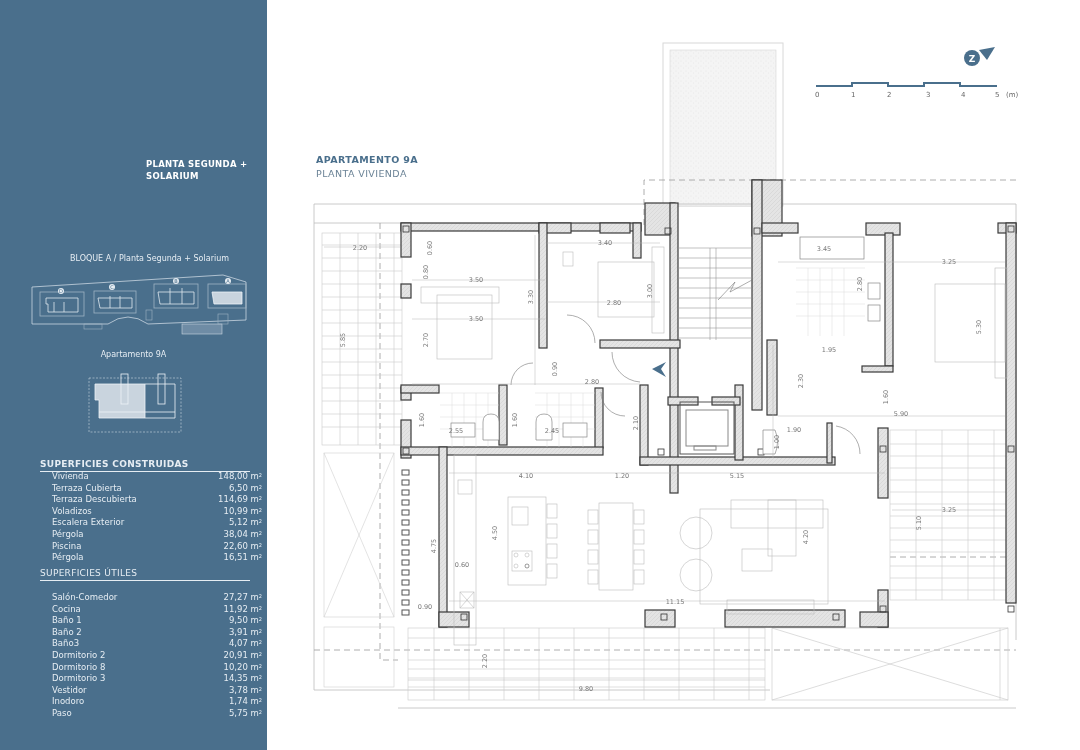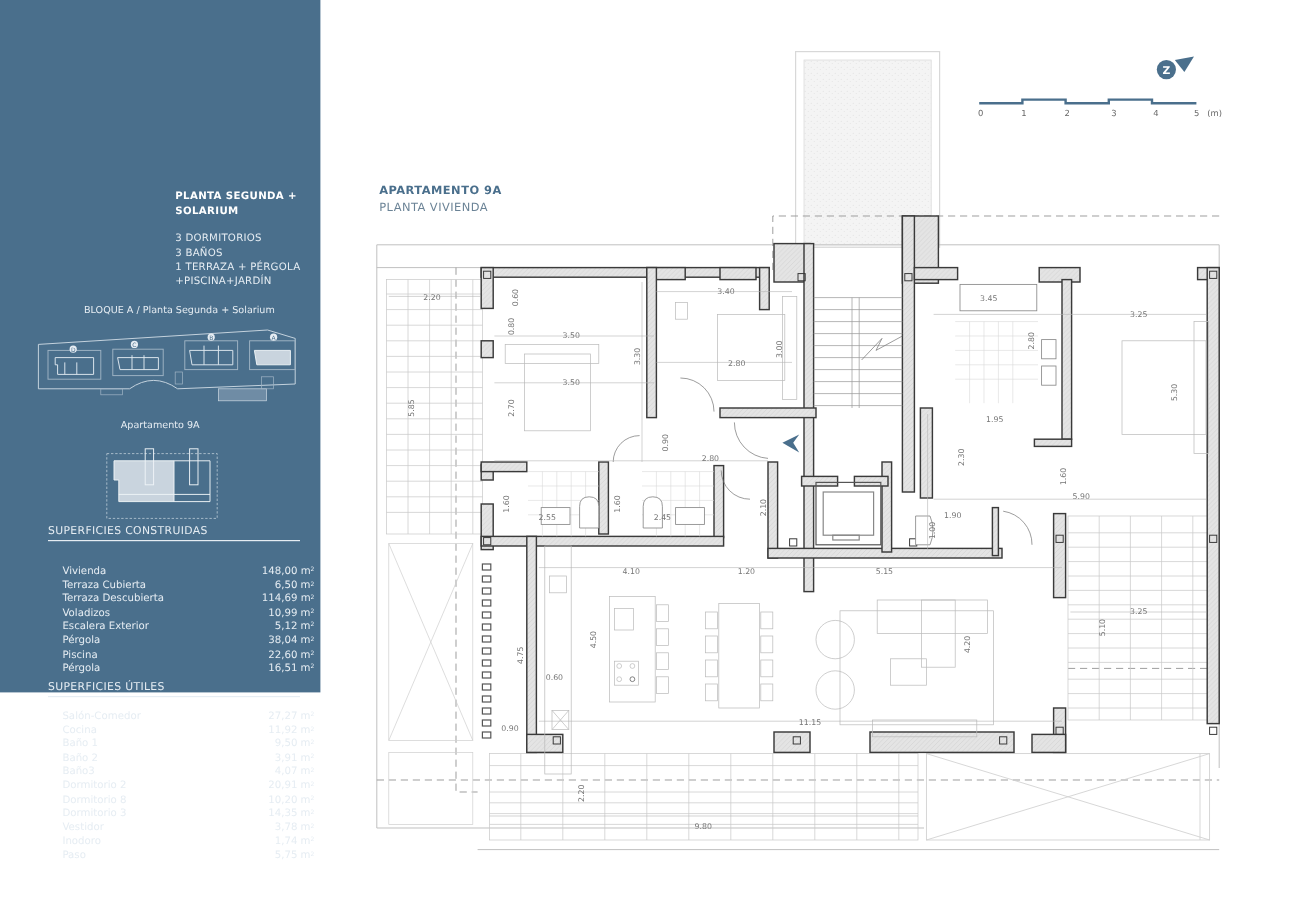--- a/index.html
+++ b/index.html
@@ -1,20 +1,20 @@
 <!DOCTYPE html>
 <html><head>
 <meta charset="utf-8">
 <style>
   * { box-sizing: border-box; margin: 0; padding: 0; }
   html, body { width: 1080px; height: 750px; overflow: hidden; background: #ffffff; }
   body { font-family: "DejaVu Sans", sans-serif; position: relative; }
 
   .sidebar {
-    position: absolute; left: 0; top: 0; width: 267px; height: 577px;
+    position: absolute; left: 0; top: 0; width: 267px; height: 750px;
     background: #4a6f8c; color: #e6edf3;
   }
   .sb-title {
     position: absolute; left: 146px; top: 158px; width: 115px;
     font-size: 8.5px; font-weight: bold; letter-spacing: 0.3px; line-height: 12px; color: #ffffff;
   }
   .sb-features {
     position: absolute; left: 146px; top: 193px; width: 118px;
     font-size: 8.5px; line-height: 12px; color: #e6edf3; letter-spacing: 0.2px;
   }
@@ -51,26 +51,20 @@
   .scale-label { position: absolute; font-size: 7px; color: #666; top: 91px; }
   .dim { font-family: "DejaVu Sans", sans-serif; font-size: 6.5px; fill: #777; }
 </style>
 </head>
 <body>
 
 <div class="sidebar">
   <div class="sb-title">
     <div>PLANTA SEGUNDA +</div>
     <div>SOLARIUM</div>
-  </div>
-  <div class="sb-features">
-    <div>3 DORMITORIOS</div>
-    <div>3 BAÑOS</div>
-    <div>1 TERRAZA + PÉRGOLA</div>
-    <div>+PISCINA+JARDÍN</div>
   </div>
   <div class="sb-block">BLOQUE A / Planta Segunda + Solarium</div>
 
   <svg class="site-map" viewBox="0 0 222 70">
     <path d="M4 15 L195 3 L218 10 L218 48 L120 52 Q100 38 80 52 L4 52 Z" fill="none" stroke="#c9d6e1" stroke-width="0.8"></path>
 
     <g stroke="#dfe8ef" fill="none" stroke-width="0.8">
       <rect x="12" y="20" width="44" height="24" stroke="#9fb3c4"></rect>
       <path d="M18 32 L18 26 L50 26 L50 40 L20 40 L20 32 Z"></path>
       <line x1="26" y1="30" x2="26" y2="40"></line>
@@ -106,21 +100,21 @@
 
   <svg class="apt-map" viewBox="0 0 96 62">
     <rect x="2" y="6" width="92" height="54" fill="none" stroke="#c9d6e1" stroke-width="0.6" stroke-dasharray="2,1.5"></rect>
     <path d="M8 12 L58 12 L58 46 L12 46 L12 28 L8 28 Z" fill="#c9d4de" stroke="#eef3f7" stroke-width="0.8"></path>
     <path d="M58 12 L88 12 L88 46 L58 46" fill="none" stroke="#eef3f7" stroke-width="0.8"></path>
     <line x1="12" y1="40" x2="88" y2="40" stroke="#eef3f7" stroke-width="0.8"></line>
     <rect x="34" y="2" width="7" height="30" fill="none" stroke="#eef3f7" stroke-width="0.8"></rect>
     <rect x="71" y="2" width="7" height="30" fill="none" stroke="#eef3f7" stroke-width="0.8"></rect>
   </svg>
 
-  <div class="sec-title" style="top:438px;">SUPERFICIES CONSTRUIDAS</div>
+  <div class="sec-title" style="top:459px;font-weight:bold;">SUPERFICIES CONSTRUIDAS</div>
   <div class="area-list" style="top:471px;">
     <div class="area-row">
         <span>Vivienda</span>
         <span><span>148,00 m</span><sup>2</sup></span>
       </div>
     <div class="area-row">
         <span>Terraza Cubierta</span>
         <span><span>6,50 m</span><sup>2</sup></span>
       </div>
     <div class="area-row">

